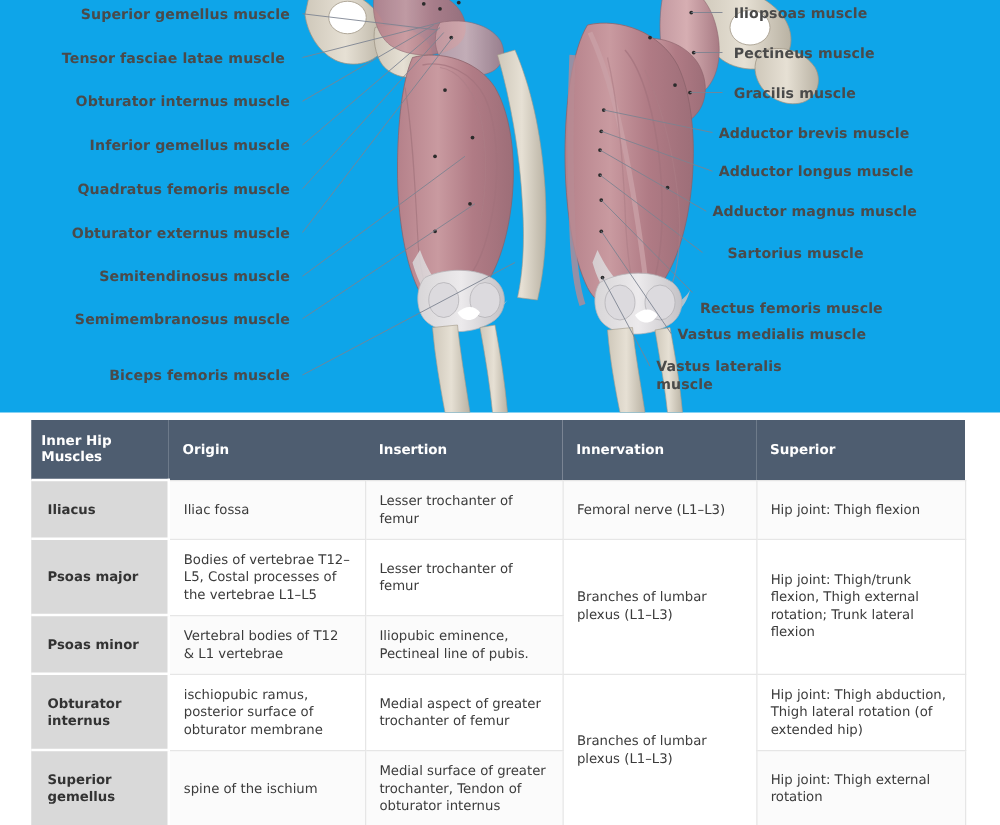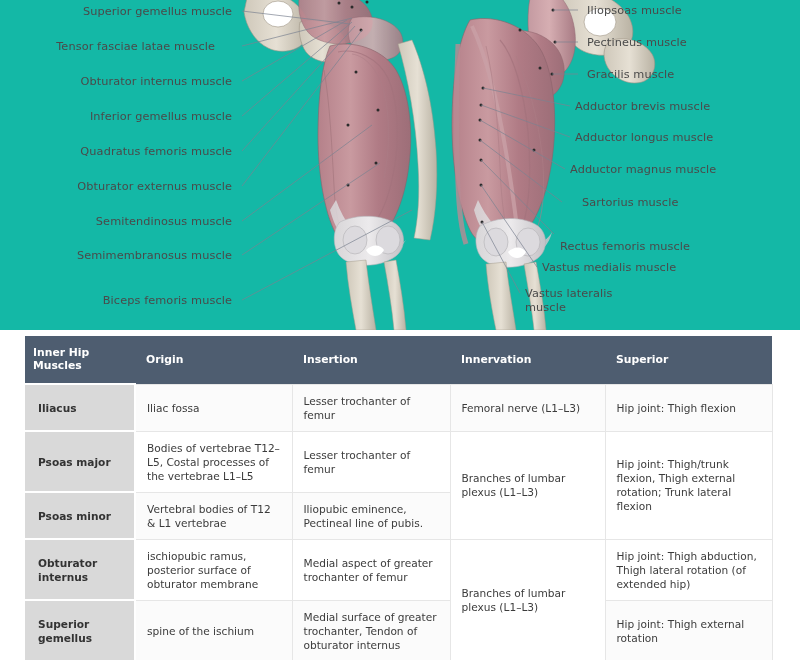--- a/index.html
+++ b/index.html
@@ -4,21 +4,21 @@
 <style>
   html,body{margin:0;padding:0;}
   body{
     width:800px;height:660px;overflow:hidden;background:#ffffff;
     font-family:"DejaVu Sans","Liberation Sans",sans-serif;
     -webkit-font-smoothing:antialiased;
   }
   #page{position:relative;width:800px;height:660px;}
 
   
-  #figure{position:absolute;left:0;top:0;width:800px;height:330px;background:#14b8a6;overflow:hidden;}
+  #figure{position:absolute;left:0;top:0;width:800px;height:330px;background:#0ea5e9;overflow:hidden;font-weight:bold;}
   #figure svg.art{position:absolute;left:0;top:0;}
   .lbl{
     position:absolute;font-size:11.3px;line-height:14px;color:#4a4a4a;
     white-space:pre;letter-spacing:.1px;
   }
   .lbl.r{text-align:right;}
   .lbl.l{text-align:left;}
   #leaders{position:absolute;left:0;top:0;width:800px;height:330px;}
   #leaders line{stroke:#7b8290;stroke-width:.7;}
 
@@ -206,21 +206,21 @@
         <line x1="570" y1="137" x2="481" y2="105"></line>
         <line x1="565" y1="169" x2="480" y2="120"></line>
         <line x1="562" y1="202" x2="480" y2="140"></line>
         <line x1="554" y1="234" x2="481" y2="160"></line>
         <line x1="537" y1="267" x2="481" y2="185"></line>
         <line x1="520" y1="293" x2="482" y2="222"></line>
       </svg>
 
     <div id="left-labels">
         <div class="lbl r" style="right: 568px; top: 5px;">Superior gemellus muscle</div>
-        <div class="lbl r" style="right: 585px; top: 40px;">Tensor fasciae latae muscle</div>
+        <div class="lbl r" style="right: 572px; top: 40px;">Tensor fasciae latae muscle</div>
         <div class="lbl r" style="right: 568px; top: 75px;">Obturator internus muscle</div>
         <div class="lbl r" style="right: 568px; top: 110px;">Inferior gemellus muscle</div>
         <div class="lbl r" style="right: 568px; top: 145px;">Quadratus femoris muscle</div>
         <div class="lbl r" style="right: 568px; top: 180px;">Obturator externus muscle</div>
         <div class="lbl r" style="right: 568px; top: 215px;">Semitendinosus muscle</div>
         <div class="lbl r" style="right: 568px; top: 249px;">Semimembranosus muscle</div>
         <div class="lbl r" style="right: 568px; top: 294px;">Biceps femoris muscle</div>
       </div>
     <div id="right-labels">
         <div class="lbl l" style="left: 587px; top: 4px;">Iliopsoas muscle</div>

